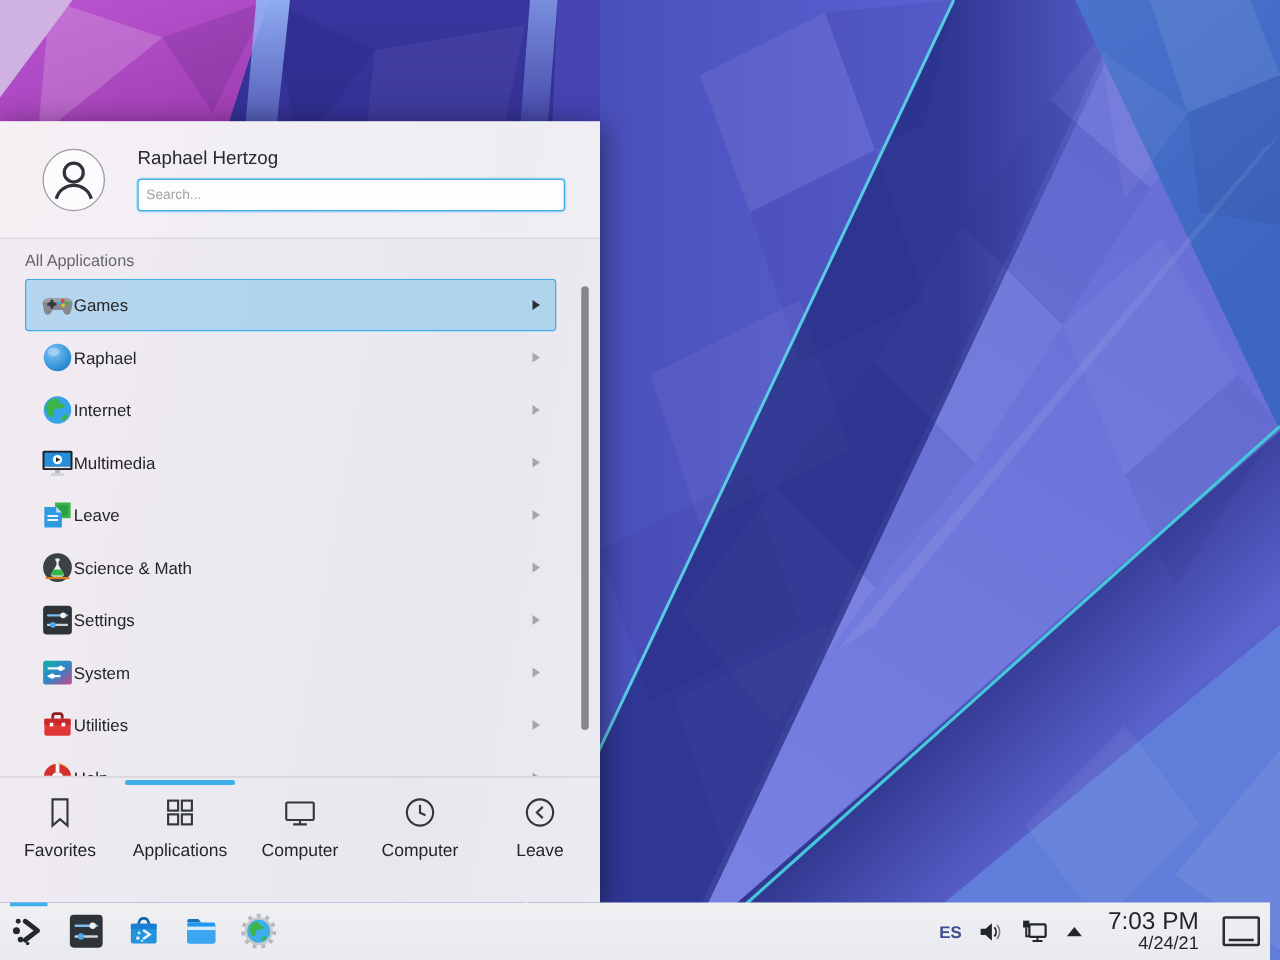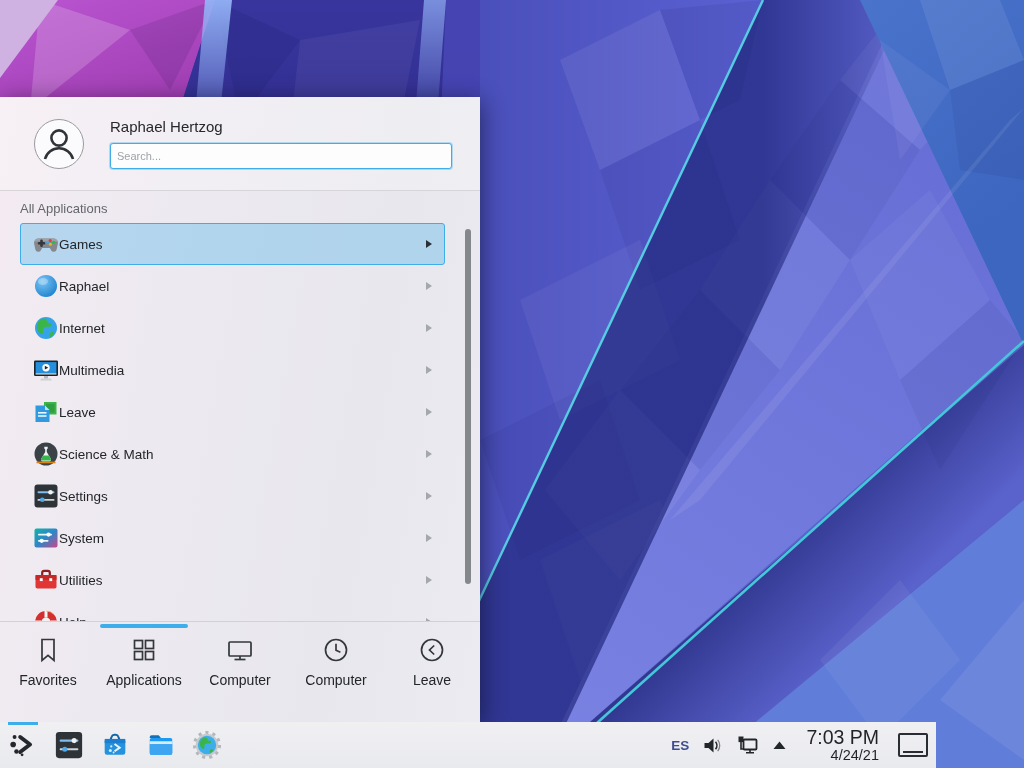--- a/index.html
+++ b/index.html
@@ -44,21 +44,21 @@
     background:#84888b;}
   .lh-footer{margin-top:auto;border-top:1px solid #d2d1d6;position:relative;flex:1;}
   .tab-underline{position:absolute;top:2px;left:100px;width:88px;height:4px;border-radius:2px;
     background:var(--accent);}
   .tab-bar{display:flex;padding-top:13px;}
   .tab{flex:1;display:flex;flex-direction:column;align-items:center;gap:7px;}
   .tab svg{width:30px;height:30px;display:block;}
   .tab-label{font-size:14px;color:#232629;}
   
   .taskbar{
-    position:absolute;left:0;bottom:0;width:936px;height:46px;z-index:6;
+    position:absolute;left:0;bottom:0;width:1016px;height:46px;z-index:6;
     background:linear-gradient(#f0f0f3,#e9eaee);
     display:flex;align-items:center;gap:24px;
   }
   .task-apps{display:flex;align-items:center;gap:16px;padding-left:8px;}
   .task-app{position:relative;width:30px;height:30px;}
   .task-app svg{width:30px;height:30px;display:block;}
   .task-app.active::before{content:"";position:absolute;left:0;top:-8px;width:30px;height:3px;
     background:var(--accent);}
   .tray{margin-left:auto;display:flex;align-items:center;gap:13px;padding-right:8px;}
   .kb-layout{font-size:13.5px;font-weight:bold;color:#3e4c92;}

